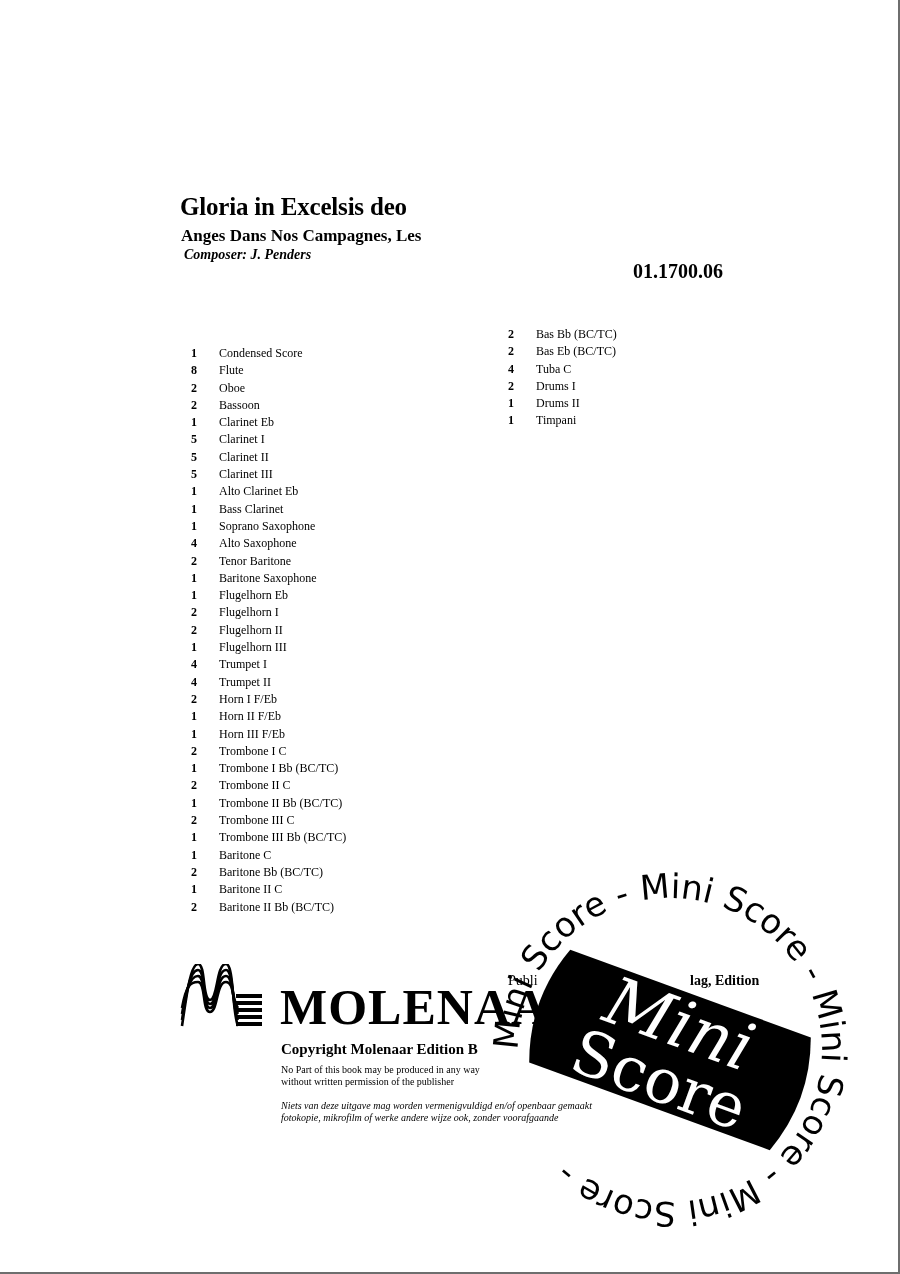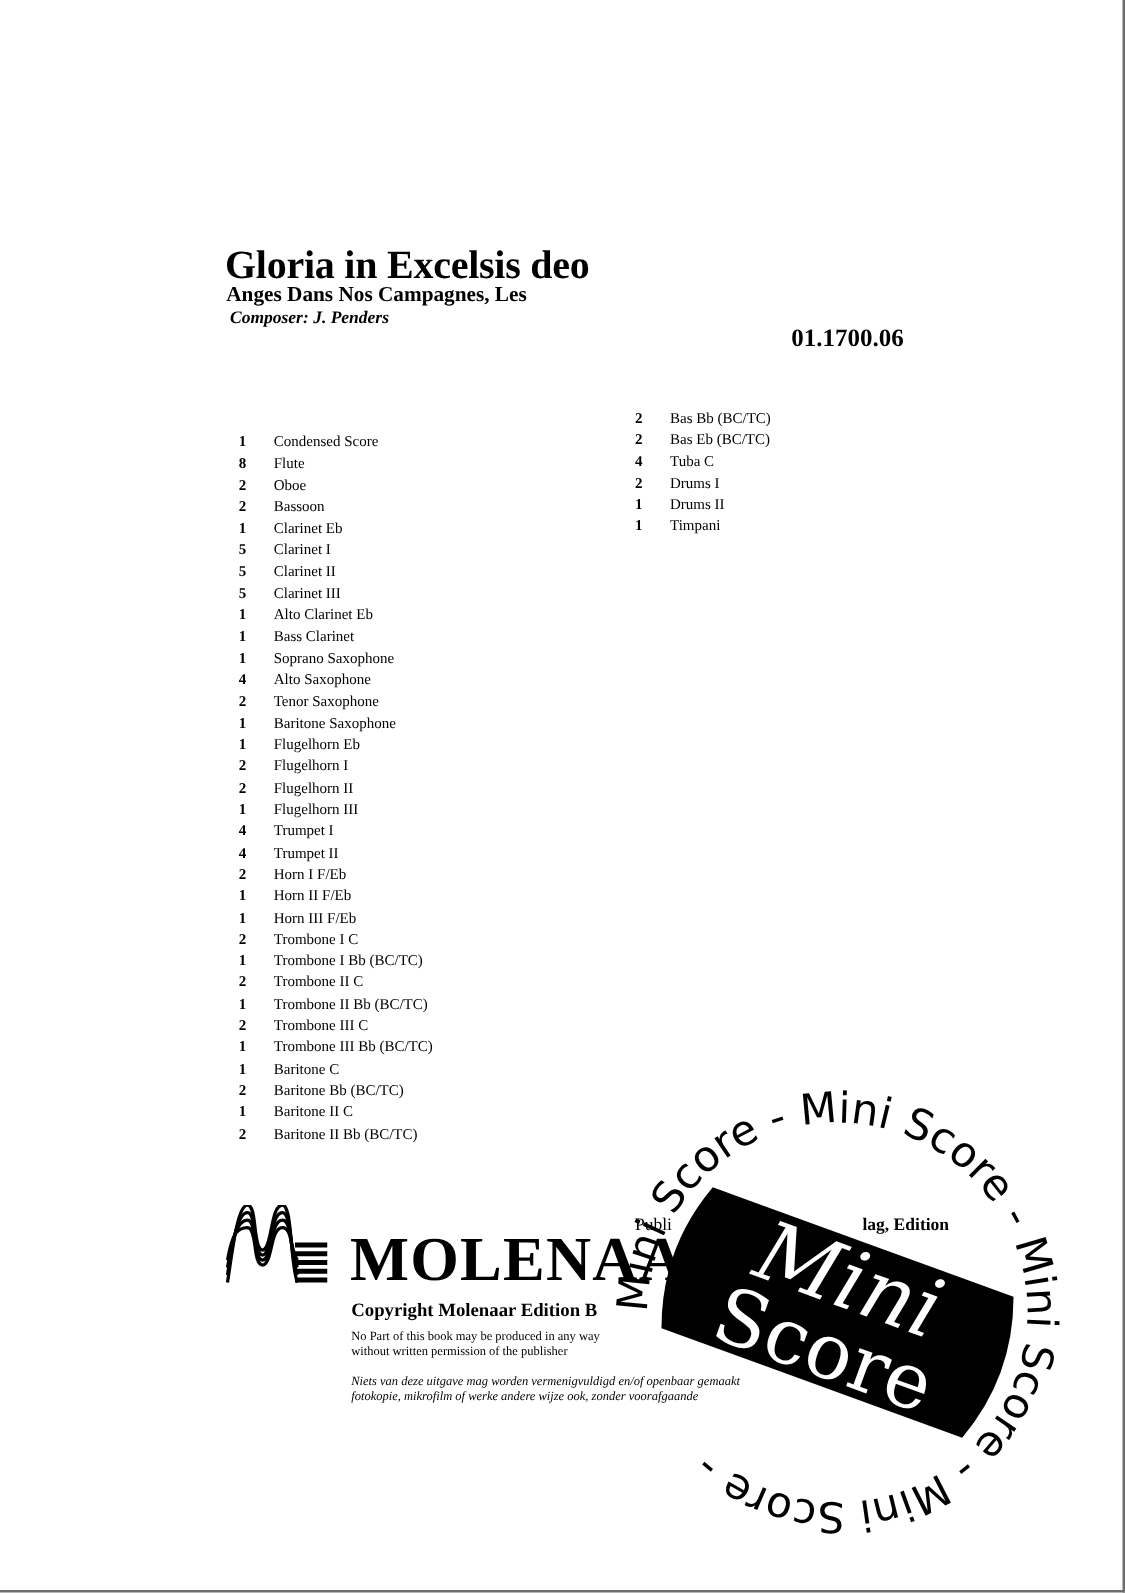--- a/index.html
+++ b/index.html
@@ -4,21 +4,21 @@
   <style>
     html, body { margin: 0; padding: 0; }
     body {
       width: 900px; height: 1274px; position: relative; overflow: hidden;
       background: #ffffff; color: #000;
       font-family: "Liberation Serif", "DejaVu Serif", serif;
     }
     .page-border-right { position: absolute; right: 0; top: 0; width: 2px; height: 1274px; background: #6e6e6e; }
     .page-border-bottom { position: absolute; left: 0; bottom: 0; width: 900px; height: 2px; background: #6e6e6e; }
 
-    .title { position: absolute; left: 180px; top: 193px; font-size: 32px; font-weight: bold; letter-spacing: -0.2px; }
+    .title { position: absolute; left: 180px; top: 193px; font-size: 25px; font-weight: bold; letter-spacing: -0.2px; }
     .subtitle { position: absolute; left: 181px; top: 226px; font-size: 17px; font-weight: bold; }
     .composer { position: absolute; left: 184px; top: 247px; font-size: 14px; font-weight: bold; font-style: italic; }
     .catalog { position: absolute; left: 633px; top: 260px; font-size: 20px; font-weight: bold; text-align: right; }
 
     .parts { position: absolute; top: 326px; }
     .parts.col1 { left: 191px; margin-top: 19px; }
     .parts.col2 { left: 508px; }
     .part-row { height: 17.3px; line-height: 17.3px; font-size: 12px; white-space: nowrap; }
     .part-qty { display: inline-block; width: 28px; font-weight: bold; }
     .part-name { display: inline-block; }
@@ -51,21 +51,21 @@
     <div class="part-row"><span class="part-qty">2</span><span class="part-name">Oboe</span></div>
     <div class="part-row"><span class="part-qty">2</span><span class="part-name">Bassoon</span></div>
     <div class="part-row"><span class="part-qty">1</span><span class="part-name">Clarinet Eb</span></div>
     <div class="part-row"><span class="part-qty">5</span><span class="part-name">Clarinet I</span></div>
     <div class="part-row"><span class="part-qty">5</span><span class="part-name">Clarinet II</span></div>
     <div class="part-row"><span class="part-qty">5</span><span class="part-name">Clarinet III</span></div>
     <div class="part-row"><span class="part-qty">1</span><span class="part-name">Alto Clarinet Eb</span></div>
     <div class="part-row"><span class="part-qty">1</span><span class="part-name">Bass Clarinet</span></div>
     <div class="part-row"><span class="part-qty">1</span><span class="part-name">Soprano Saxophone</span></div>
     <div class="part-row"><span class="part-qty">4</span><span class="part-name">Alto Saxophone</span></div>
-    <div class="part-row"><span class="part-qty">2</span><span class="part-name">Tenor Saxophone</span></div>
+    <div class="part-row"><span class="part-qty">2</span><span class="part-name">Tenor Baritone</span></div>
     <div class="part-row"><span class="part-qty">1</span><span class="part-name">Baritone Saxophone</span></div>
     <div class="part-row"><span class="part-qty">1</span><span class="part-name">Flugelhorn Eb</span></div>
     <div class="part-row"><span class="part-qty">2</span><span class="part-name">Flugelhorn I</span></div>
     <div class="part-row"><span class="part-qty">2</span><span class="part-name">Flugelhorn II</span></div>
     <div class="part-row"><span class="part-qty">1</span><span class="part-name">Flugelhorn III</span></div>
     <div class="part-row"><span class="part-qty">4</span><span class="part-name">Trumpet I</span></div>
     <div class="part-row"><span class="part-qty">4</span><span class="part-name">Trumpet II</span></div>
     <div class="part-row"><span class="part-qty">2</span><span class="part-name">Horn I F/Eb</span></div>
     <div class="part-row"><span class="part-qty">1</span><span class="part-name">Horn II F/Eb</span></div>
     <div class="part-row"><span class="part-qty">1</span><span class="part-name">Horn III F/Eb</span></div>

